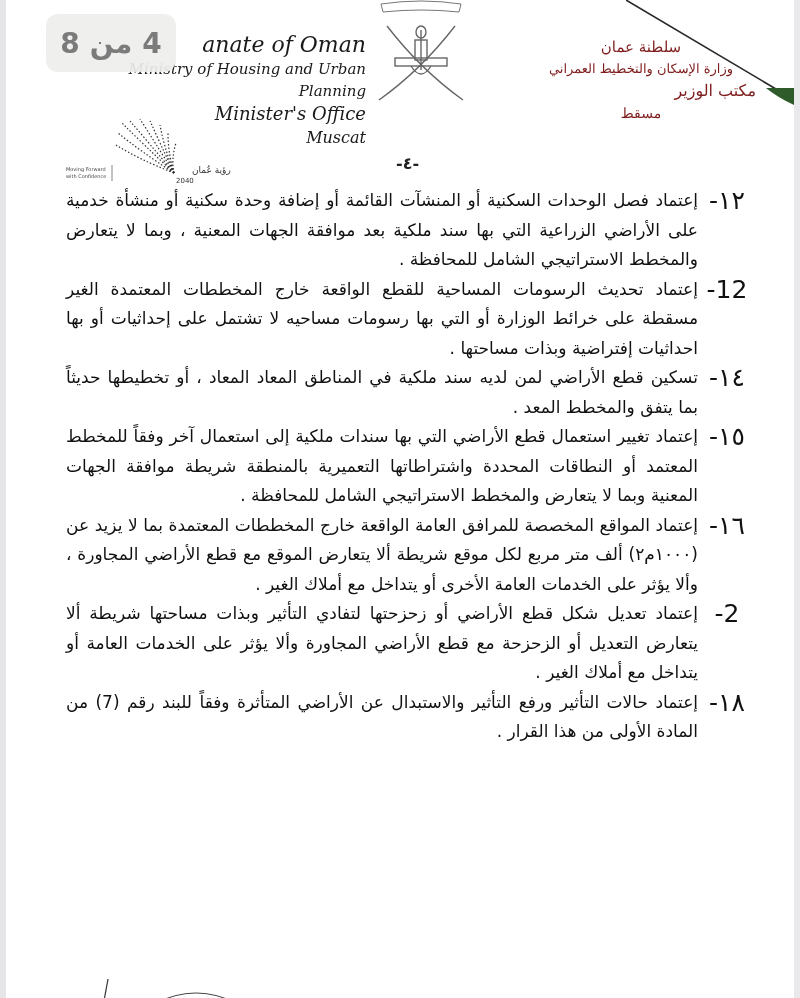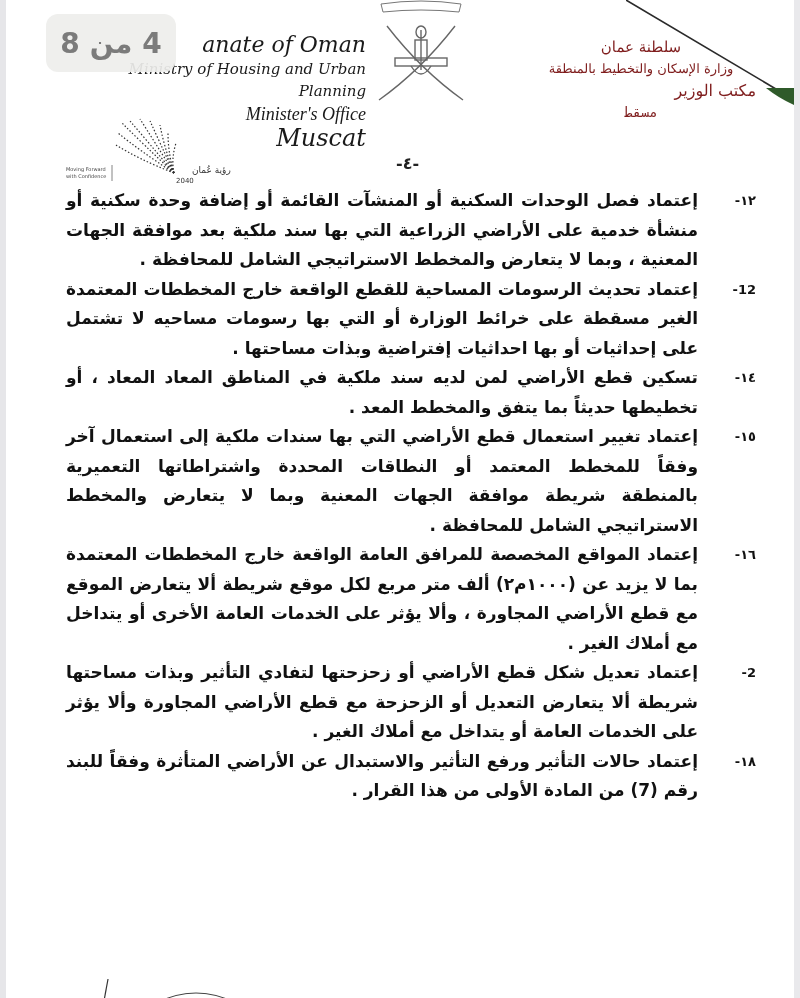--- a/index.html
+++ b/index.html
@@ -17,45 +17,45 @@
     background: rgba(238,238,236,0.92); border-radius: 12px; z-index: 5;
     display: flex; align-items: center; justify-content: center; direction: rtl;
     color: #7b7b7b; font-family: "DejaVu Sans", sans-serif; font-size: 28px; font-weight: 600;
     gap: 10px;
   }
 
   .en-header { position: absolute; left: 80px; top: 32px; width: 280px; text-align: right;
     font-family: "DejaVu Serif", serif; font-style: italic; color: #1a1a1a; }
   .en-header .l1 { font-size: 22px; line-height: 26px; padding-left: 80px; }
   .en-header .l2 { font-size: 15px; line-height: 22px; margin-left: 0px; }
-  .en-header .l3 { font-size: 18px; line-height: 24px; font-family: Liberation Serif, serif; }
-  .en-header .l4 { font-size: 24px; line-height: 24px; }
+  .en-header .l3 { font-size: 18px; line-height: 24px; }
+  .en-header .l4 { font-size: 16px; line-height: 24px; }
 
   .vision-logo { position: absolute; left: 58px; top: 115px; width: 170px; height: 72px; }
 
   .emblem { position: absolute; left: 365px; top: 0px; width: 100px; height: 110px; }
 
   .ar-header { position: absolute; left: 520px; top: 36px; width: 230px; direction: rtl; text-align: center;
     font-family: "DejaVu Serif", serif; color: #7f1d1d; }
   .ar-header div { line-height: 22px; }
   .ar-header .a1 { font-size: 15px; }
   .ar-header .a2 { font-size: 13px; }
   .ar-header .a3 { font-size: 16px; text-align: right; }
-  .ar-header .a4 { font-size: 14px; font-family: Liberation Mono, monospace; }
+  .ar-header .a4 { font-size: 14px; }
 
   .fold-line { position: absolute; left: 620px; top: 0; width: 200px; height: 110px; pointer-events: none; }
 
   .page-number { position: absolute; left: 390px; top: 154px; font-size: 16px; font-weight: bold; color: #222;
     font-family: "DejaVu Sans", sans-serif; }
 
   .clauses { position: absolute; left: 60px; top: 186px; width: 690px; direction: rtl;
     font-family: "DejaVu Sans", sans-serif; color: #111; }
   .clause { display: flex; flex-direction: row; align-items: flex-start; }
-  .clause .num { width: 58px; flex: 0 0 58px; font-size: 13px; font-weight: bold; line-height: 30px; text-align: right; }
-  .clause .text { flex: 1; font-size: 17px; line-height: 29.5px; text-align: justify; text-align-last: right; font-weight: bold; }
+  .clause .num { width: 58px; flex: 0 0 58px; font-size: 25px; font-weight: normal; line-height: 30px; text-align: center; }
+  .clause .text { flex: 1; font-size: 17px; line-height: 29.5px; text-align: justify; text-align-last: right; }
 
   .signature { position: absolute; left: 40px; top: 975px; width: 220px; height: 30px; }
 </style>
 </head>
 <body>
 
 <div class="left-bar"></div>
 
 <div class="page">
 
@@ -103,21 +103,21 @@
         <ellipse cx="50" cy="32" rx="5" ry="6"></ellipse>
         <rect x="44" y="40" width="12" height="20"></rect>
         <rect x="24" y="58" width="52" height="8"></rect>
         <path d="M40 66 Q50 82 60 66"></path>
       </g>
     </svg>
   </div>
 
   <div class="ar-header">
     <div class="a1">سلطنة عمان</div>
-    <div class="a2">وزارة الإسكان والتخطيط بالمنطقة</div>
+    <div class="a2">وزارة الإسكان والتخطيط العمراني</div>
     <div class="a3">مكتب الوزير</div>
     <div class="a4">مسقط</div>
   </div>
 
   <svg class="fold-line" viewBox="0 0 200 110">
     <line x1="0" y1="0" x2="160" y2="95" stroke="#2a2a2a" stroke-width="1.6"></line>
     <path d="M140 88 L170 88 L175 108 Q155 100 140 88 Z" fill="#2f5a2a"></path>
   </svg>
 
   <div class="page-number">-٤-</div>

